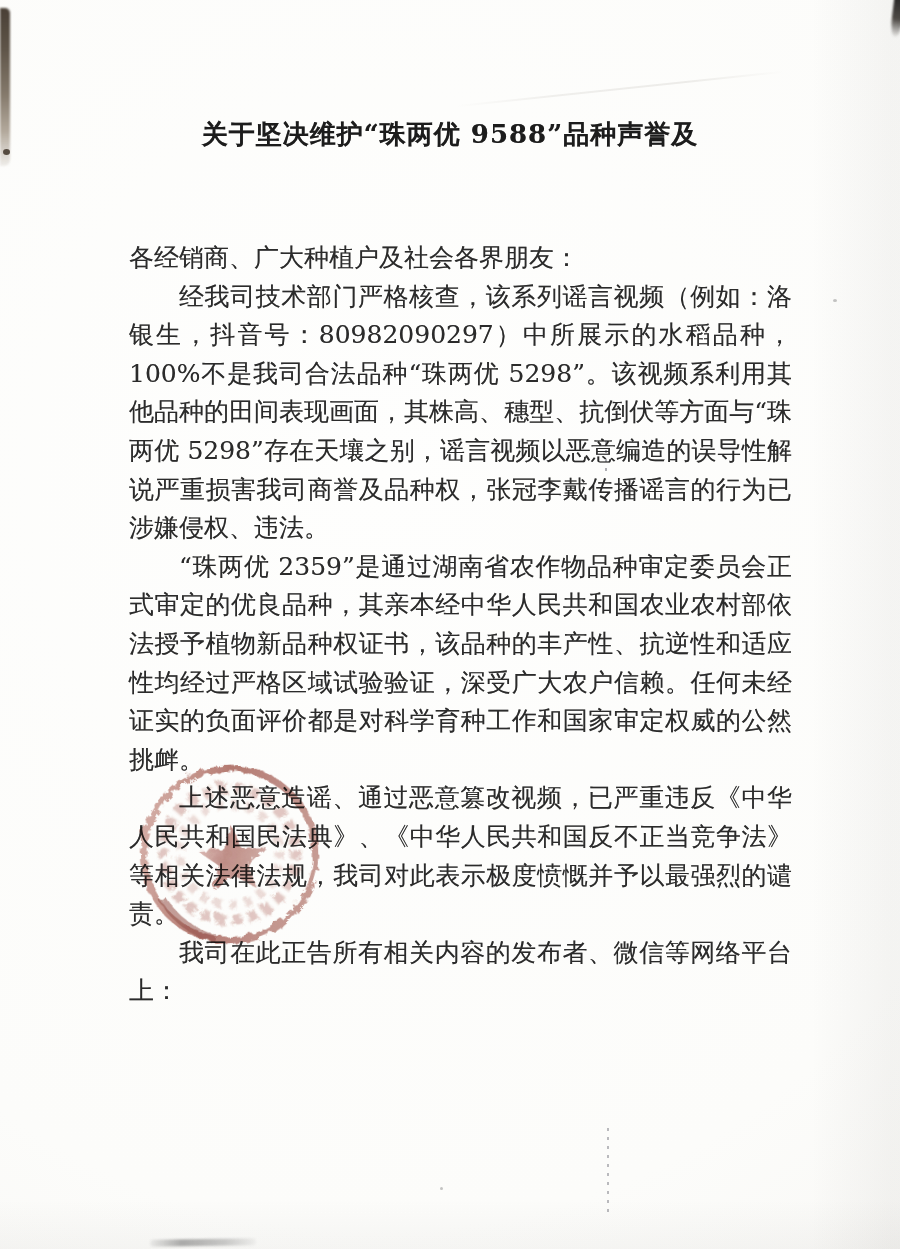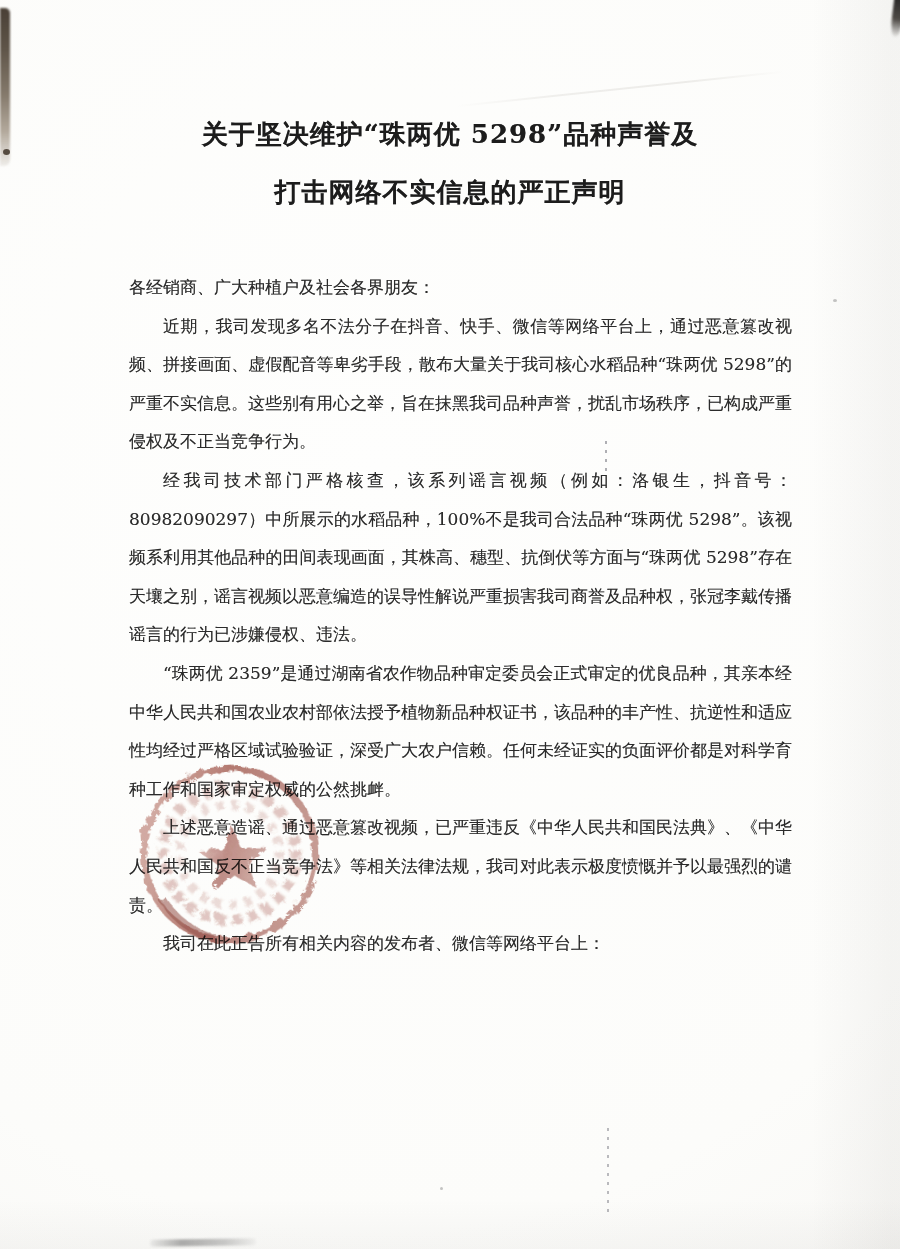--- a/index.html
+++ b/index.html
@@ -36,26 +36,25 @@
     letter-spacing: 1px;
     text-shadow: 0 0 0.5px rgba(30,30,30,0.55);
   }
 
   
   .body-block {
     position: absolute;
     top: 239px;
     left: 129px;
     width: 663px;
-    font-size: 17px;
+    font-size: 25px;
     line-height: 38.6px;
     color: #2b2b2b;
     text-align: justify;
     text-shadow: 0 0 0.4px rgba(45,45,45,0.45);
-    margin-top: 29px;
   }
   .body-block p { margin: 0; }
   .para { text-indent: 2em; }
 
   
   .seal {
     position: absolute;
     left: 128px;
     top: 753px;
     width: 200px;
@@ -123,27 +122,25 @@
   <div class="artifact left-edge-dot"></div>
   <div class="artifact top-right-smudge"></div>
   <div class="artifact crease-top-right"></div>
   <div class="artifact dotted-mark dotted-mark-a"></div>
   <div class="artifact dotted-mark dotted-mark-b"></div>
   <div class="artifact bottom-smudge"></div>
   <div class="artifact speck speck-a"></div>
   <div class="artifact speck speck-b"></div>
 
   <div class="title-block">
-    <h1 class="title-line">关于坚决维护“珠两优 5298”品种声誉及</h1>
-    <h1 class="title-line">打击网络不实信息的严正声明</h1>
+    <h1 class="title-line">关于坚决维护“珠两优 9588”品种声誉及</h1>
   </div>
 
   <div class="body-block">
     <p class="salutation">各经销商、广大种植户及社会各界朋友：</p>
-    <p class="para">近期，我司发现多名不法分子在抖音、快手、微信等网络平台上，通过恶意篡改视频、拼接画面、虚假配音等卑劣手段，散布大量关于我司核心水稻品种“珠两优 5298”的严重不实信息。这些别有用心之举，旨在抹黑我司品种声誉，扰乱市场秩序，已构成严重侵权及不正当竞争行为。</p>
     <p class="para">经我司技术部门严格核查，该系列谣言视频（例如：洛银生，抖音号：80982090297）中所展示的水稻品种，100%不是我司合法品种“珠两优 5298”。该视频系利用其他品种的田间表现画面，其株高、穗型、抗倒伏等方面与“珠两优 5298”存在天壤之别，谣言视频以恶意编造的误导性解说严重损害我司商誉及品种权，张冠李戴传播谣言的行为已涉嫌侵权、违法。</p>
     <p class="para">“珠两优 2359”是通过湖南省农作物品种审定委员会正式审定的优良品种，其亲本经中华人民共和国农业农村部依法授予植物新品种权证书，该品种的丰产性、抗逆性和适应性均经过严格区域试验验证，深受广大农户信赖。任何未经证实的负面评价都是对科学育种工作和国家审定权威的公然挑衅。</p>
     <p class="para">上述恶意造谣、通过恶意篡改视频，已严重违反《中华人民共和国民法典》、《中华人民共和国反不正当竞争法》等相关法律法规，我司对此表示极度愤慨并予以最强烈的谴责。</p>
     <p class="para">我司在此正告所有相关内容的发布者、微信等网络平台上：</p>
   </div>
 
   <svg class="seal" viewBox="0 0 200 200" xmlns="http://www.w3.org/2000/svg">
     <defs>
       <filter id="rough" x="-20%" y="-20%" width="140%" height="140%">
         <feTurbulence type="turbulence" baseFrequency="0.09" numOctaves="3" result="n"></feTurbulence>

